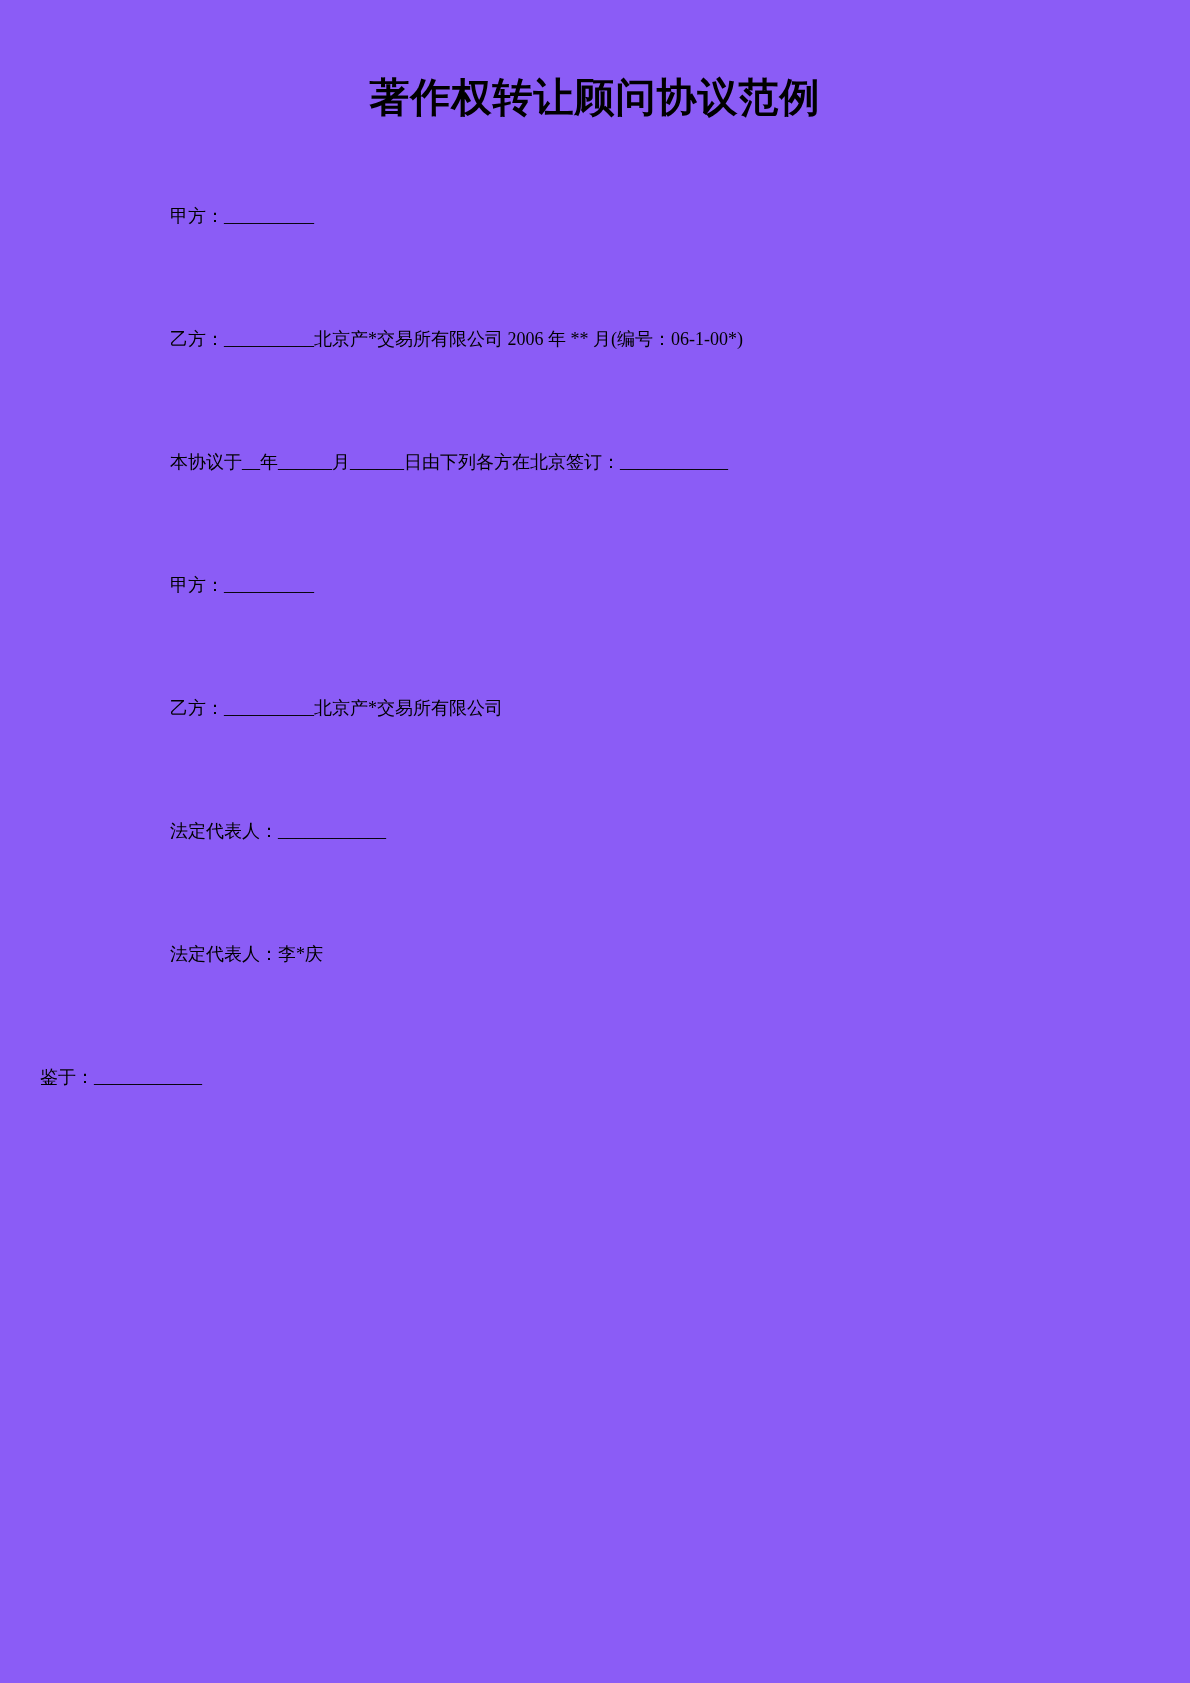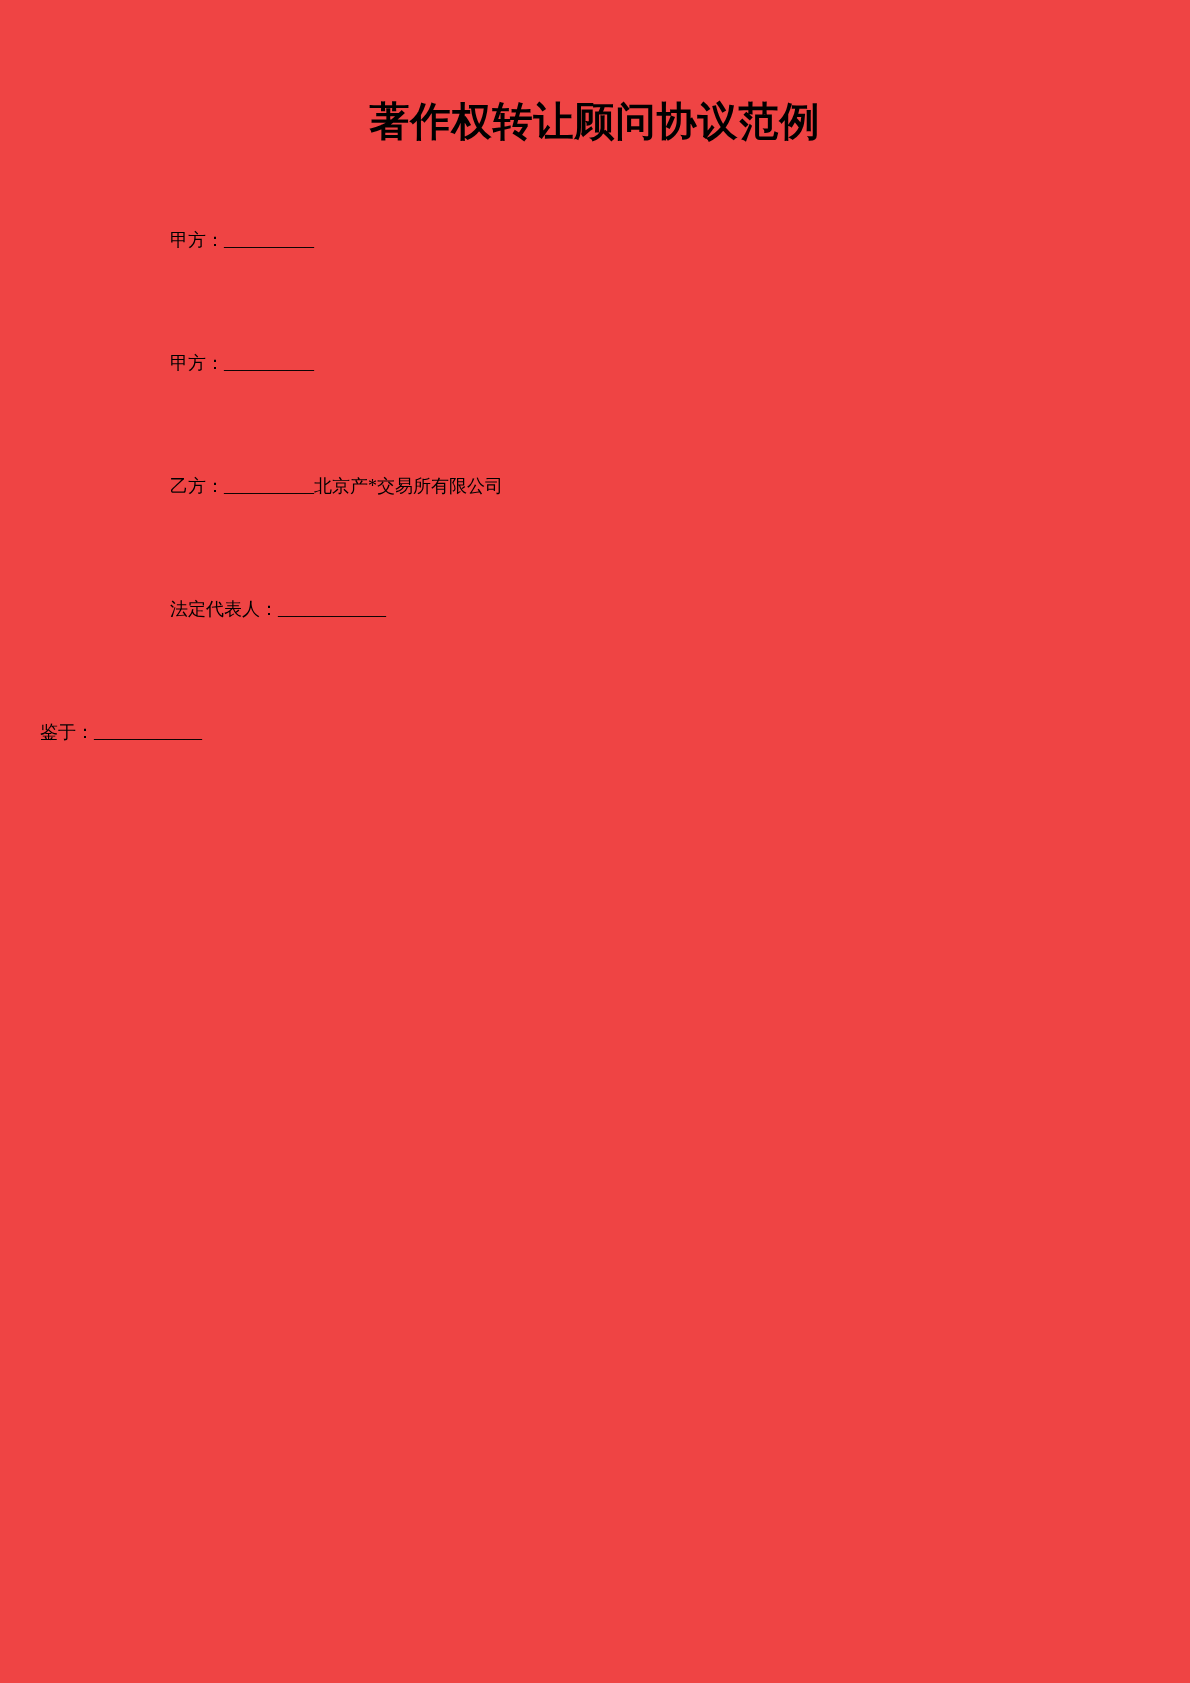--- a/index.html
+++ b/index.html
@@ -4,26 +4,26 @@
 <style>
   html, body {
     margin: 0;
     padding: 0;
     background: #ffffff;
   }
   .page {
     position: relative;
     width: 1190px;
     height: 1683px;
-    background: #ef4444;
+    background: #8b5cf6;
     overflow: hidden;
     font-family: "Liberation Serif", "DejaVu Serif", serif;
     color: #000000;
     box-sizing: border-box;
-    padding-top: 96px;
+    padding-top: 72px;
   }
   .doc-title {
     margin: 0;
     text-align: center;
     font-size: 40px;
     line-height: 1.3;
     font-weight: bold;
     letter-spacing: 1px;
     font-family: "Liberation Serif", "DejaVu Serif", serif;
   }
@@ -45,26 +45,29 @@
 </style>
 </head>
 <body>
 
 <div class="page">
   <h1 class="doc-title">著作权转让顾问协议范例</h1>
 
   <div class="doc-body">
     <p class="doc-line">甲方：__________</p>
 
+    <p class="doc-line">乙方：__________北京产*交易所有限公司 2006 年 ** 月(编号：06-1-00*)</p>
 
+    <p class="doc-line">本协议于__年______月______日由下列各方在北京签订：____________</p>
 
     <p class="doc-line">甲方：__________</p>
 
 
     <p class="doc-line">乙方：__________北京产*交易所有限公司</p>
 
     <p class="doc-line">法定代表人：____________</p>
 
 
+    <p class="doc-line">法定代表人：李*庆</p>
 
     <p class="doc-line">鉴于：____________</p>
   </div>
 </div>
 
 </body></html>

